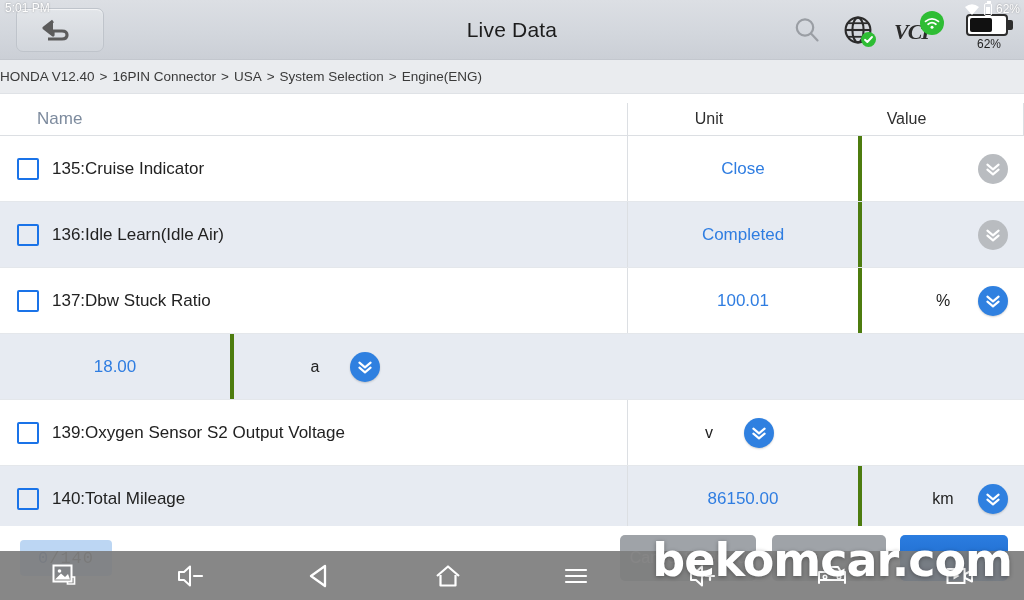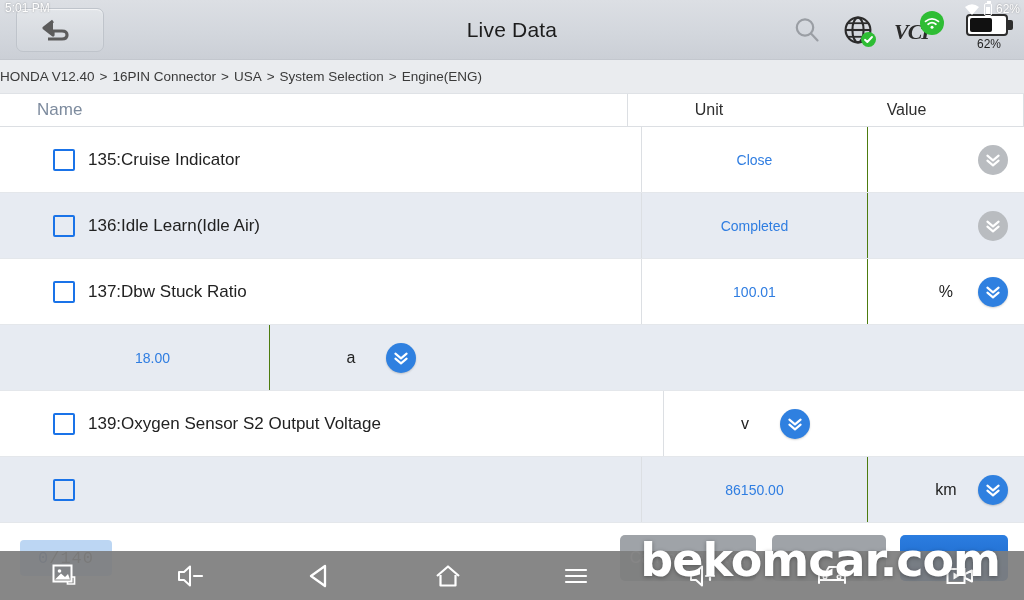--- a/index.html
+++ b/index.html
@@ -113,59 +113,58 @@
     background:#eaecef; border-bottom:1px solid #dfe2e6;
     font-size:13.5px; color:#3a3a3a;
     display:flex; align-items:center; 
     white-space:nowrap;
   }
   .bc-seg{ cursor:pointer; }
   .bc-sep{ margin:0 5px; color:#3a3a3a; }
 
   
   .table{
-    position:absolute; left:0; top:94px; width:1024px; height:432px;
+    position:absolute; left:0; top:103px; width:1024px; height:432px;
     background:#fff;
   }
   .thead{
     display:flex; height:33px; align-items:stretch;
     border-bottom:1px solid #dcdfe3; background:#fff;
   }
   .th{ display:flex; align-items:center; justify-content:center; font-size:16px; color:#2e2e2e; }
   .th-name{
     width:628px; justify-content:flex-start; padding-left:37px;
     color:#7d8b9e; font-size:17px;
     border-right:1px solid #dcdfe3;
   }
   .th-value{ width:234px; border-right:1px solid #dcdfe3; }
   .th-unit{ width:162px; }
 
   .row{
     display:flex; height:66px; align-items:stretch;
     border-bottom:1px solid #e4e7eb;
-    padding-left:36px;
   }
   .row.odd{ background:#ffffff; }
   .row.even{ background:#e7ebf2; }
 
   .cell-name{
     width:628px; display:flex; align-items:center; padding-left:17px; gap:13px;
     border-right:1px solid #dcdfe3;
   }
   .chk{
     width:22px; height:22px; flex:0 0 22px;
     border:2px solid #1a73e8; border-radius:2px; background:transparent;
     cursor:pointer;
   }
   .nm{ font-size:17px; color:#222; }
 
   .cell-value{
     width:234px; display:flex; align-items:center; justify-content:center;
-    border-right:1px solid #4d7c0f;
-    font-size:14px; color:#2f7de1;
+    border-right:4px solid #4d7c0f;
+    font-size:17px; color:#2f7de1;
   }
   .cell-unit{
     width:162px; position:relative;
     display:flex; align-items:center; justify-content:center;
     font-size:16px; color:#222;
   }
   .chev{
     position:absolute; right:16px; top:50%; transform:translateY(-50%);
     width:30px; height:30px; border-radius:50%;
     display:flex; align-items:center; justify-content:center;
@@ -215,21 +214,21 @@
   .nav-slot{
     flex:1; height:49px; display:flex; align-items:center; justify-content:center;
     cursor:pointer;
   }
 
   
   .watermark{
     position:absolute; left:0; bottom:12px; width:1024px; height:56px;
     z-index:30; pointer-events:none;
     display:flex; align-items:center; justify-content:flex-end;
-    padding-right:24px;
+    padding-right:12px;
   }
   .watermark span{
     font-family:"DejaVu Sans", sans-serif;
     font-weight:bold; font-size:46px; color:#ffffff;
     letter-spacing:-1px;
     text-shadow:0 1px 4px rgba(0,0,0,.35);
   }
 </style>
 </head>
 <body>
@@ -383,20 +382,21 @@
               <svg width="18" height="18" viewBox="0 0 18 18">
                 <path d="M3.4 4.6 L9 9.4 L14.6 4.6" fill="none" stroke="#ffffff" stroke-width="2.1" stroke-linecap="round" stroke-linejoin="round"></path>
                 <path d="M3.4 9.6 L9 14.4 L14.6 9.6" fill="none" stroke="#ffffff" stroke-width="2.1" stroke-linecap="round" stroke-linejoin="round"></path>
               </svg>
             </div>
           </div>
         </div>
         <div class="row even">
           <div class="cell-name">
             <div class="chk"></div>
+            <div class="nm">140:Total Mileage</div>
           </div>
           <div class="cell-value">86150.00</div>
           <div class="cell-unit">
             <span>km</span>
             <div class="chev on">
               <svg width="18" height="18" viewBox="0 0 18 18">
                 <path d="M3.4 4.6 L9 9.4 L14.6 4.6" fill="none" stroke="#ffffff" stroke-width="2.1" stroke-linecap="round" stroke-linejoin="round"></path>
                 <path d="M3.4 9.6 L9 14.4 L14.6 9.6" fill="none" stroke="#ffffff" stroke-width="2.1" stroke-linecap="round" stroke-linejoin="round"></path>
               </svg>
             </div>

